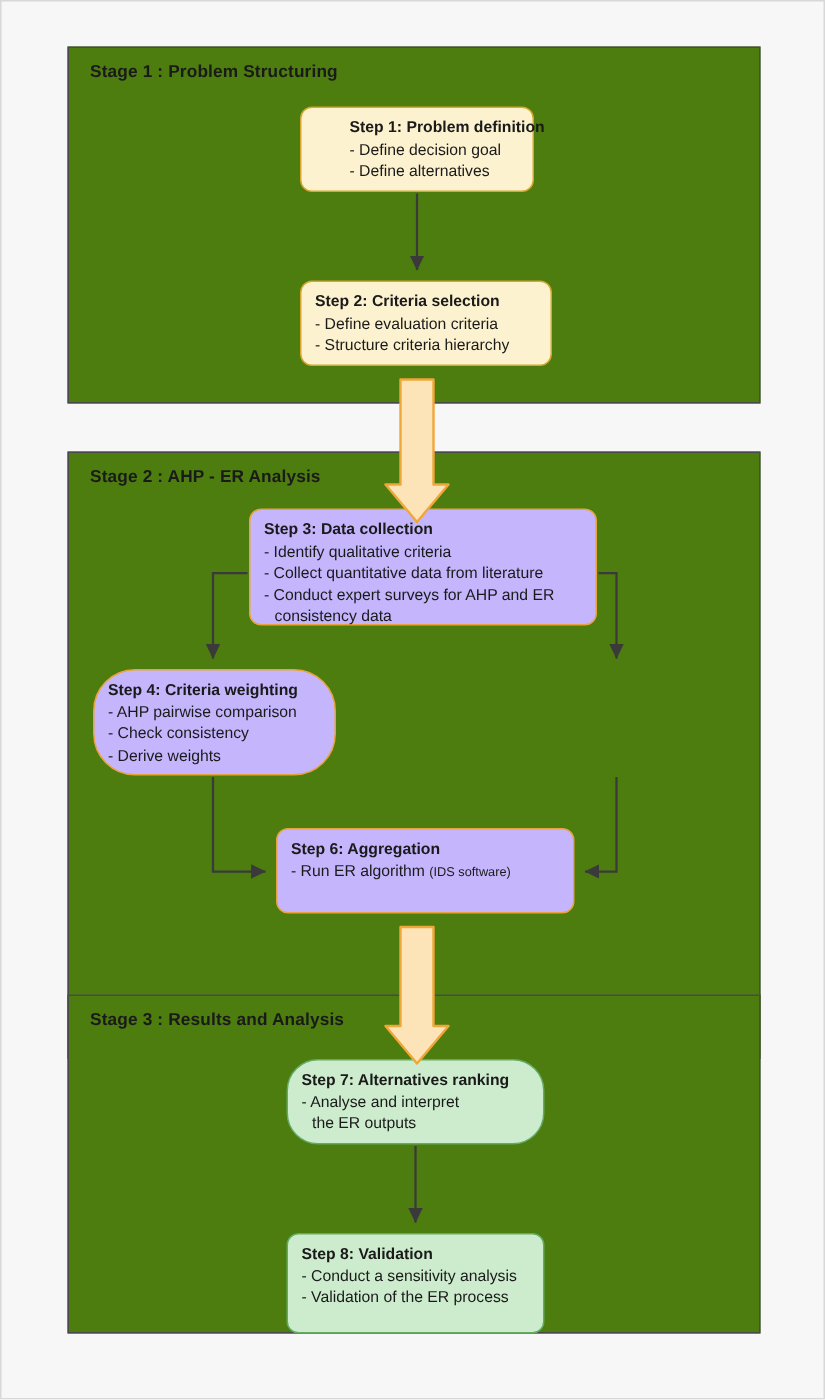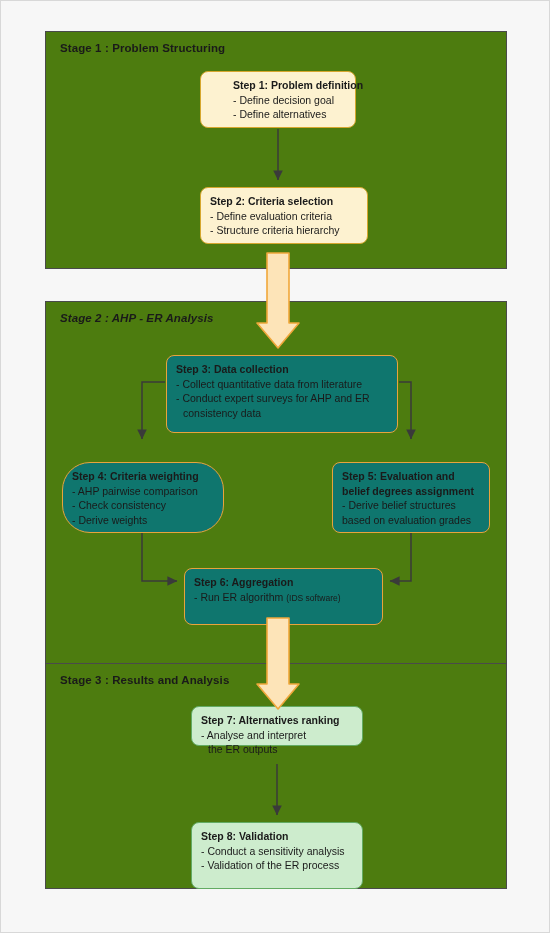--- a/index.html
+++ b/index.html
@@ -30,21 +30,21 @@
     position: absolute;
     left: 14px;
     top: 10px;
     font-size: 11.5px;
     font-weight: bold;
     color: #1a1a1a;
     letter-spacing: 0.1px;
     white-space: nowrap;
   }
   #stage1 { left: 44px; top: 30px; width: 462px; height: 238px; }
-  #stage2 { left: 44px; top: 300px; width: 462px; height: 405px; font-style: italic; }
+  #stage2 { left: 44px; top: 300px; width: 462px; height: 405px; }
   #stage3 { left: 44px; top: 662px; width: 462px; height: 226px; }
 
   
   .step {
     position: absolute;
     box-sizing: border-box;
     border-radius: 8px;
     padding: 6px 9px 7px 9px;
     font-size: 10.5px;
     line-height: 14.5px;
@@ -54,30 +54,30 @@
   .step .title {
     font-weight: bold;
     display: block;
     white-space: nowrap;
   }
   .step .line { display: block; white-space: nowrap; }
   .step .sub { font-size: 8.5px; }
   .step .indent { padding-left: 7px; }
 
   .yellow { background: #fdf2d0; border: 1.6px solid #d6a72e; }
-  .peach  { background: #0f766e; border: 1.6px solid #e8a33d; margin-top: 16px; }
+  .peach  { background: #c4b5fd; border: 1.6px solid #e8a33d; }
   .green  { background: #cdeccd; border: 1.6px solid #63ab63; }
 
   #step1 { left: 199px; top: 70px;  width: 156px; height: 57px; padding-left: 32px; }
   #step2 { left: 199px; top: 186px; width: 168px; height: 57px; }
   #step3 { left: 165px; top: 338px; width: 232px; height: 78px; }
   #step4 { left: 61px;  top: 445px; width: 162px; height: 71px; border-radius: 28px; }
   #step5 { left: 331px; top: 445px; width: 158px; height: 71px; }
   #step6 { left: 183px; top: 551px; width: 199px; height: 57px; }
-  #step7 { left: 190px; top: 705px; width: 172px; height: 40px; }
+  #step7 { left: 190px; top: 705px; width: 172px; height: 57px; border-radius: 21px; }
   #step8 { left: 190px; top: 821px; width: 172px; height: 67px; }
 
   
   #wires {
     position: absolute;
     left: 0; top: 0;
     width: 550px; height: 933px;
     z-index: 3;
     pointer-events: none;
   }
@@ -146,38 +146,33 @@
   </div>
 
   <div class="step yellow" id="step2">
     <span class="title">Step 2: Criteria selection</span>
     <span class="line">- Define evaluation criteria</span>
     <span class="line">- Structure criteria hierarchy</span>
   </div>
 
   <div class="step peach" id="step3">
     <span class="title">Step 3: Data collection</span>
+    <span class="line">- Identify qualitative criteria</span>
     <span class="line">- Collect quantitative data from literature</span>
     <span class="line">- Conduct expert surveys for AHP and ER</span>
     <span class="line indent">consistency data</span>
   </div>
 
   <div class="step peach" id="step4">
     <span class="title">Step 4: Criteria weighting</span>
     <span class="line">- AHP pairwise comparison</span>
     <span class="line">- Check consistency</span>
     <span class="line">- Derive weights</span>
   </div>
 
-  <div class="step peach" id="step5">
-    <span class="title">Step 5: Evaluation and</span>
-    <span class="title">belief degrees assignment</span>
-    <span class="line">- Derive belief structures</span>
-    <span class="line">based on evaluation grades</span>
-  </div>
 
   <div class="step peach" id="step6">
     <span class="title">Step 6: Aggregation</span>
     <span class="line"><span>- Run ER algorithm </span><span class="sub">(IDS software)</span></span>
   </div>
 
   <div class="step green" id="step7">
     <span class="title">Step 7: Alternatives ranking</span>
     <span class="line">- Analyse and interpret</span>
     <span class="line indent">the ER outputs</span>

